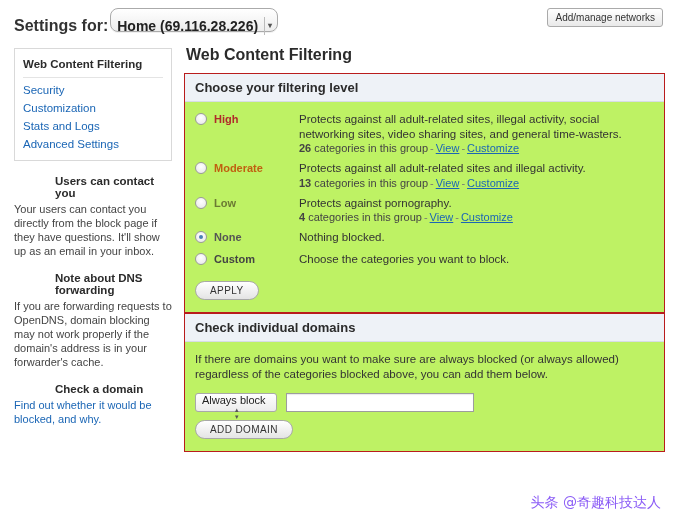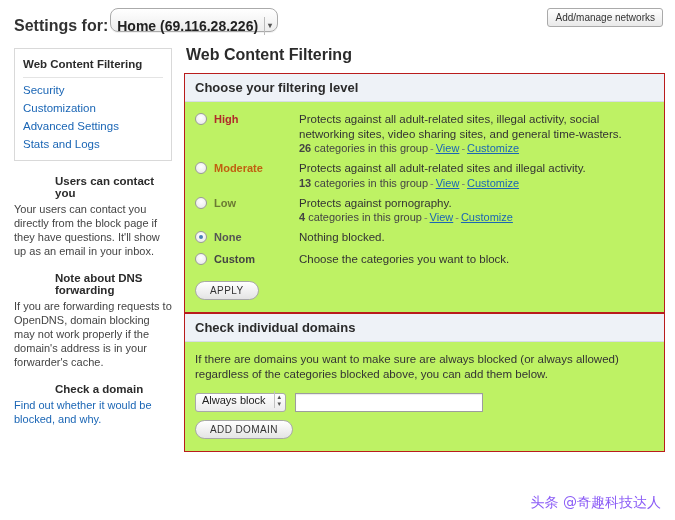--- a/index.html
+++ b/index.html
@@ -166,21 +166,21 @@
   }
 
   
   .md-text { font-size: 11.5px; line-height: 15px; color: #333; margin-bottom: 11px; }
   .md-row { display: flex; align-items: center; gap: 9px; }
   .select-box {
     display: inline-flex; align-items: center;
     border: 1px solid #a9a9a9; border-radius: 3px;
     background: linear-gradient(#ffffff, #ececec);
     height: 19px; padding: 0 2px 6px 6px;
-    font-size: 11px; color: #222;
+    font-size: 11px; color: #222; flex-direction: column;
   }
   .select-box .sb-label { padding-right: 8px; }
   .select-box .sb-div { width: 1px; height: 17px; background: #c2c2c2; margin-right: 3px; }
   .select-box .sb-arrows {
     font-size: 7px; line-height: 7px; color: #555;
     display: flex; flex-direction: column; align-items: center; padding-right: 2px;
   }
   .text-input {
     width: 188px; height: 19px;
     border: 1px solid #9d9d9d;
@@ -213,22 +213,22 @@
 </div>
 
 <div class="body-wrap">
 
   <div class="sidebar">
     <div class="nav-box">
       <div class="nav-item active">Web Content Filtering</div>
       <div class="nav-sep"></div>
       <div class="nav-item">Security</div>
       <div class="nav-item">Customization</div>
+      <div class="nav-item">Stats and Logs</div>
       <div class="nav-item">Advanced Settings</div>
-      <div class="nav-item">Stats and Logs</div>
     </div>
 
     <div class="side-sect">
       <div class="side-h">Users can contact you</div>
       <div class="side-p">Your users can contact you directly from the block page if they have questions. It'll show up as an email in your inbox.</div>
     </div>
 
     <div class="side-sect">
       <div class="side-h">Note about DNS forwarding</div>
       <div class="side-p">If you are forwarding requests to OpenDNS, domain blocking may not work properly if the domain's address is in your forwarder's cache.</div>

